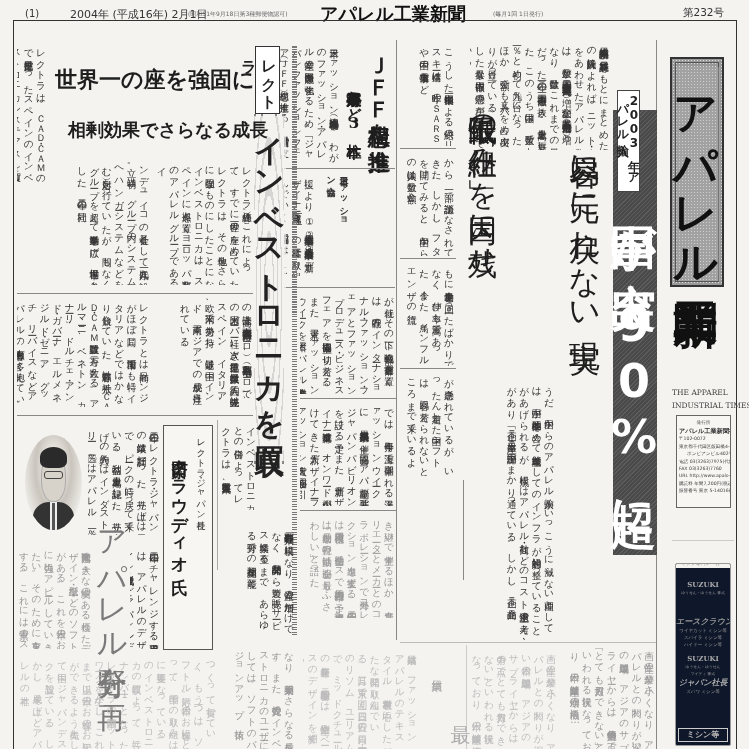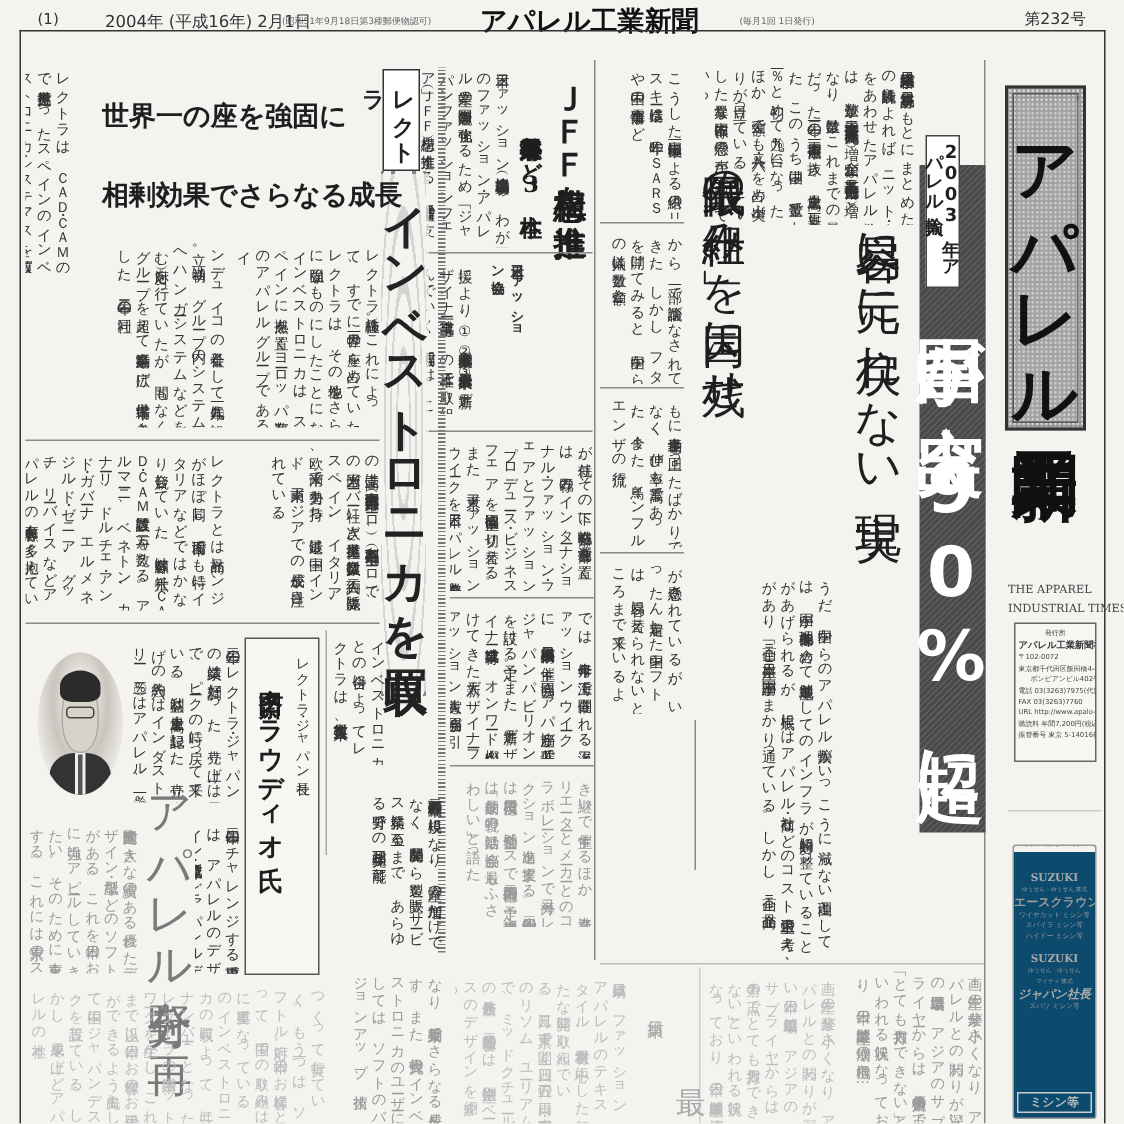--- a/index.html
+++ b/index.html
@@ -58,21 +58,21 @@
     background-size: 3px 3px;
   }
   .masthead-inner { border: 1px solid #555; position:absolute; inset: 3px; }
   .masthead-title {
     font-family: "DejaVu Sans", sans-serif; font-weight: bold;
     color: #111; font-size: 44px; line-height: 48px;
     writing-mode: vertical-rl; text-orientation: upright;
   }
 
   .info-box { border: 1px solid #666; background: #f7f6f3; font-family: "DejaVu Sans", sans-serif; color: #444; }
-  .ad-box { border: 1.5px solid #999; border-radius: 2px; background: #0c4a6e; font-family: "DejaVu Sans", sans-serif; color: #999; text-align: center; }
+  .ad-box { border: 1.5px solid #999; border-radius: 2px; background: #0f172a; font-family: "DejaVu Sans", sans-serif; color: #999; text-align: center; }
 
   
   .wave-col {
     background-image: repeating-radial-gradient(ellipse at center, #888 0 1px, transparent 1px 4px);
     background-color: #f4f3f0;
   }
   .wave-text {
     font-family: "DejaVu Sans", sans-serif; font-weight: bold; font-size: 30px; line-height: 34px;
     color: #222; writing-mode: vertical-rl; text-orientation: upright;
     background: rgba(244,243,240,0.72);
@@ -132,21 +132,21 @@
   <div>URL http://www.apalo-news.com/</div>
   <div>購読料 年間7,200円(税込)</div>
   <div>振替番号 東京 5-14016番</div>
 </div>
 <div class="abs" style="left:672px; top:540px; width:62px; height:1px; background:#ccc;"></div>
 
 <div class="abs ad-box" style="left:675px; top:563px; width:56px; height:183px; overflow:hidden;">
   <div class="abs" style="left:-1px; top:-4px; width:56px; height:8px; background:#f4f3f0; font-size:4.8px; line-height:8px; color:#888;">ミシン専門メーカー</div>
   <div style="margin-top:16px; font-size:7px; font-weight:bold; color:#aaa; font-family:'DejaVu Serif',serif;">SUZUKI</div>
   <div style="font-size:3.8px; line-height:7px;">ゆうせん・ゆうせん 株式</div>
-  <div style="font-size:8px; font-weight:bold; color:#999; white-space:nowrap;">エースクラウン</div>
+  <div style="font-size:8px; font-style:italic; font-weight:bold; color:#999; white-space:nowrap;margin-top:20px;">エースクラウン</div>
   <div style="font-size:4.5px; line-height:7px;">ワイヤカット ミシン等</div>
   <div style="font-size:4.5px; line-height:7px;">スパイラ ミシン等</div>
   <div style="font-size:4.5px; line-height:7px;">ハイドー ミシン等</div>
   <div style="margin-top:6px; font-size:7px; font-weight:bold; color:#aaa; font-family:'DejaVu Serif',serif;">SUZUKI</div>
   <div style="font-size:3.8px; line-height:7px;">ゆうせん・ゆうせん</div>
   <div style="font-size:3.8px; line-height:7px;">マイティ 株式</div>
   <div style="font-size:8px; font-style:italic; font-weight:bold; color:#aaa; white-space:nowrap;">ジャパン社長</div>
   <div style="font-size:4.5px; line-height:7px;">ズパワ ミシン等</div>
   <div class="abs" style="left:2px; bottom:3px; width:50px; height:14px; border:1px solid #ccc; font-size:8px; font-weight:bold; color:#bbb; line-height:12px;">ミシン等</div>
 </div>
@@ -191,21 +191,21 @@
 <div class="abs rule-h" style="left:300px; top:510px; width:96px; background:#888;"></div>
 <div class="abs body-text faded" style="left:300px; top:514px; width:95px; height:104px;">き継いで主催するほか、新進クリエーターとメーカーとのコラボレーションで海外コレクション進出を支援する。二〇〇四年度の同事業は四億円規模で、補助金ベースで約二億五千万円の予定。馬場理事長は「長期的な視野の活動は協会が最もふさわしい」と語った。</div>
 
 <div class="abs hatch-v" style="left:292px; top:45px; width:5px; height:590px;"></div>
 
 <div class="abs kicker-box v" style="left:255px; top:46px; width:25px; height:68px; font-size:15px; line-height:20px; padding-top:3px;">レクトラ</div>
 <div class="abs wave-col" style="left:254px; top:114px; width:30px; height:350px;">
   <div class="abs wave-text" style="left:-2px; top:2px; width:34px; height:345px;">インベストロニカを買収</div>
 </div>
 
-<div class="abs hl" style="left:68px; top:65px; font-size:18px;text-align:center;">世界一の座を強固に</div>
+<div class="abs hl" style="left:55px; top:65px; font-size:22px;text-align:center;">世界一の座を強固に</div>
 <div class="abs hl" style="left:68px; top:118px; font-size:18px;">相剰効果でさらなる成長</div>
 
 <div class="abs body-text" style="left:17px; top:42px; width:30px; height:140px;">レクトラは、ＣＡＤ・ＣＡＭの分野で世界第三位だったスペインのインベストロニカ・システマスを買収した。発表では、買収総額は十五億九千二百五十万円（千二百二十五万ユーロ＝昨年末時の</div>
 
 <div class="abs body-text" style="left:205px; top:160px; width:48px; height:125px;">レクトラ株終値）。これによって、すでに世界一の座を占めていたレクトラは、その地位をさらに強固なものにしたことになる。</div>
 <div class="abs body-text" style="left:150px; top:160px; width:55px; height:125px;">インベストロニカは、スペインに拠点を置くヨーロッパ有数のアパレルグループであるイ</div>
 <div class="abs body-text" style="left:17px; top:160px; width:133px; height:125px;">ンデュイコの子会社として一九八〇年に設立。当初は、グループ内のシステムへハンガーシステムなどを含む）対応を行っていたが、間もなくグループを超えて事業活動を広げ、世界市場に参入した。二〇〇二年の同社</div>
 <div class="abs rule-h" style="left:17px; top:293px; width:236px; background:#888;"></div>
 <div class="abs body-text" style="left:150px; top:297px; width:103px; height:110px;">の売上高は七十五億四千万円（五千八百万ユーロ）、利益九千百万円（七十ユーロ）で、二位の米国ガーバー社に次ぎ世界第三位。従業員数は約二百人。販売先はスペイン、イタリア、東欧、南米で勢力を持ち、最近は中国、インド、東南アジアでの成長が注目されている。</div>
 <div class="abs body-text" style="left:17px; top:297px; width:133px; height:110px;">レクトラとは商品レンジがほぼ同じ。市場面でも特にイタリアなどではかなり競合していた。顧客数は六千社、ＣＡＤ・ＣＡＭ設置数は二万を数える。アルマーニ、ベネトン、カナーリ、ドルチェ・アンド・ガバーナ、エルメネジルド・ゼニア、グッチ、リーバイスなどアパレルの有名顧客を多く抱えている。</div>

